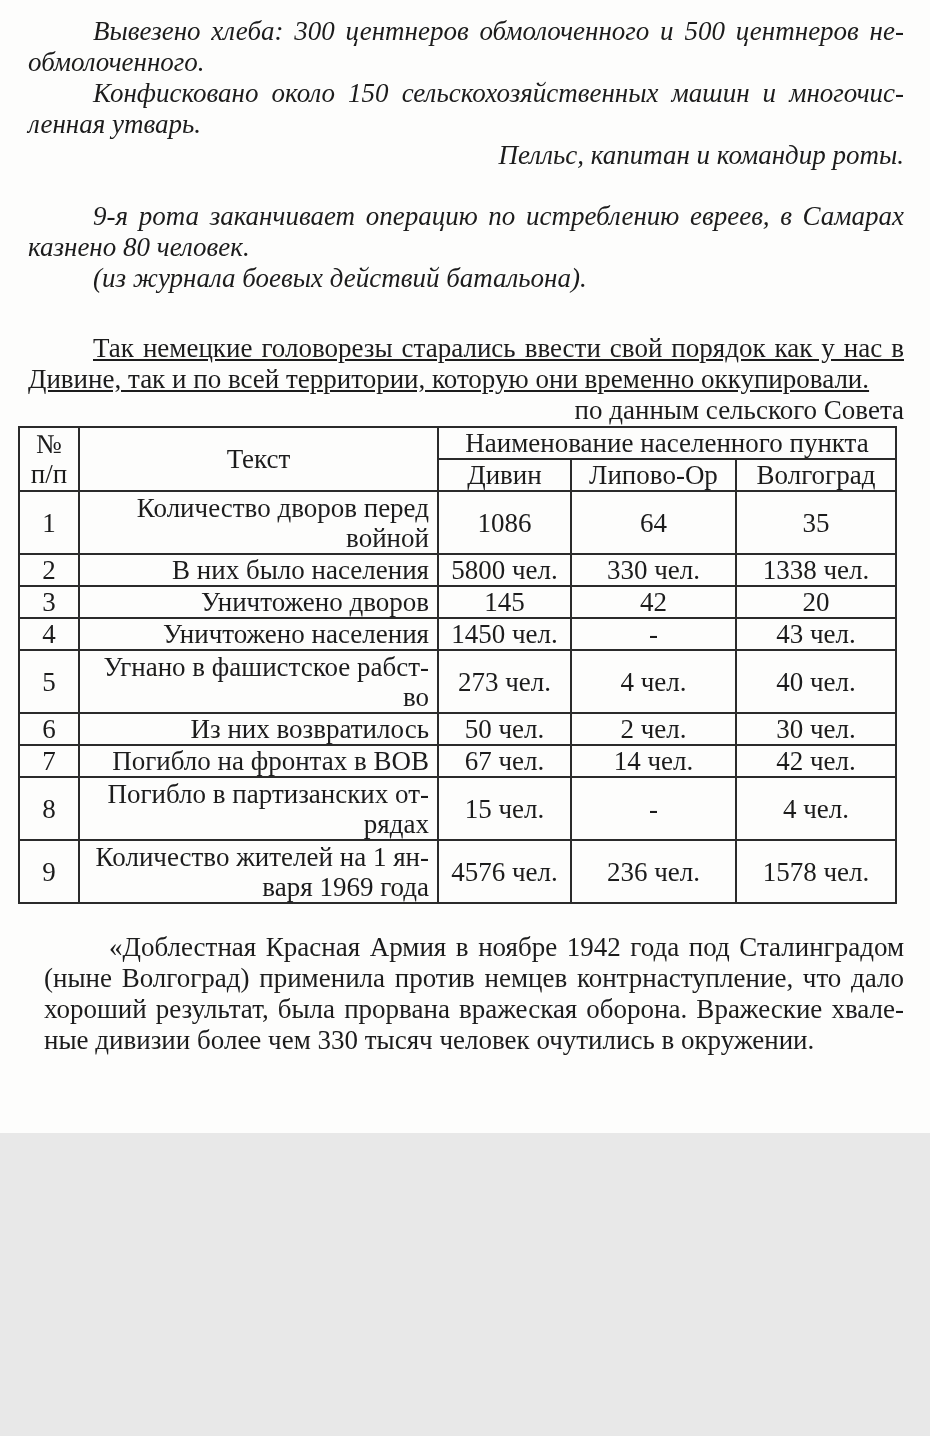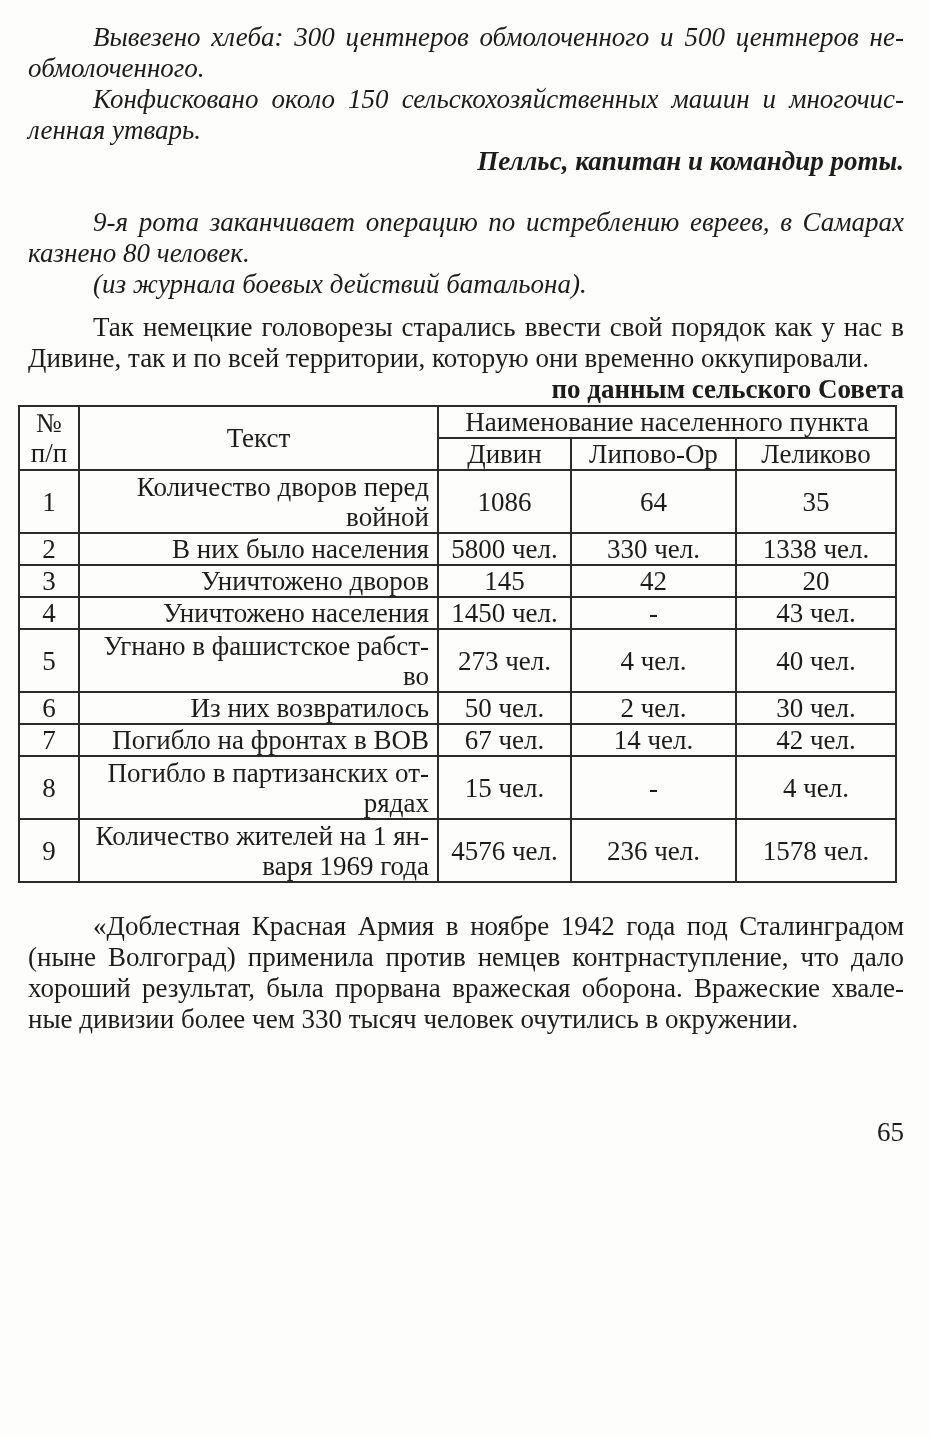--- a/index.html
+++ b/index.html
@@ -3,43 +3,43 @@
 <meta charset="utf-8">
 <style>
   html, body {
     margin: 0;
     padding: 0;
     background: #e8e8e8;
   }
   .page {
     position: relative;
     width: 930px;
-    height: 1436px;
+    height: 1133px;
     margin: 0 auto;
     background: #fdfdfc;
     color: #1c1c1c;
     font-family: "Liberation Serif", "DejaVu Serif", serif;
     font-size: 27px;
     line-height: 31px;
     box-sizing: border-box;
-    padding: 22px 26px 0 28px;
+    padding: 16px 26px 0 28px;
     overflow: hidden;
   }
   p {
     margin: 0;
     text-align: justify;
   }
   .indent { text-indent: 65px; }
   .italic { font-style: italic; }
-  .right { text-align: right; font-weight: bold; }
+  .right { text-align: right; }
   .gap-30 { margin-top: 30px; }
-  .gap-25 { margin-top: 12px; }
+  .gap-25 { margin-top: 39px; text-decoration: underline; }
   .gap-31 { margin-top: 31px; }
   .gap-36 { margin-top: 36px; }
-  .gap-28 { margin-top: 28px; }
+  .gap-28 { margin-top: 28px; margin-left: 16px; }
 
   table.casualties {
     border-collapse: collapse;
     table-layout: fixed;
     width: 877px;
     margin-left: -10px;
     margin-top: 0;
     font-size: 27px;
     line-height: 30px;
   }
@@ -99,21 +99,21 @@
         <th rowspan="2" class="numcell">
           <div>№</div>
           <div>п/п</div>
         </th>
         <th rowspan="2">Текст</th>
         <th colspan="3">Наименование населенного пункта</th>
       </tr>
       <tr class="hdr2">
         <th>Дивин</th>
         <th>Липово-Ор</th>
-        <th>Леликово</th>
+        <th>Волгоград</th>
       </tr>
 
       <tr class="h-double">
         <td>1</td>
         <td class="cell-text">Количество дворов перед войной</td>
         <td>1086</td>
         <td>64</td>
         <td>35</td>
       </tr>
       <tr class="h-single">

